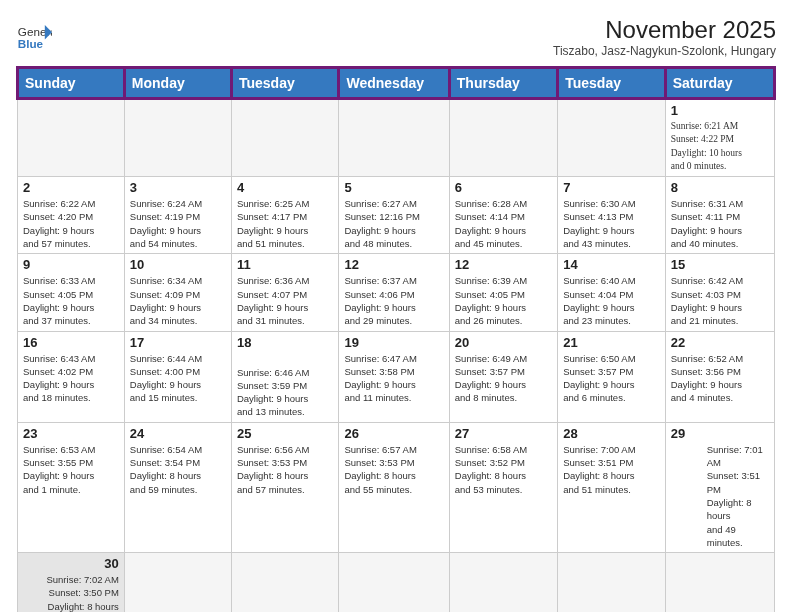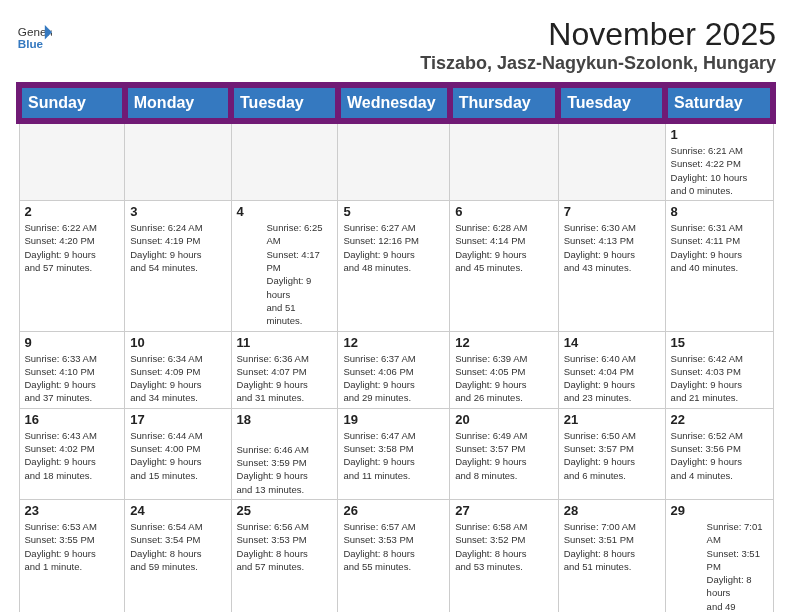--- a/index.html
+++ b/index.html
@@ -22,42 +22,41 @@
       gap: 6px;
     }
     .logo-icon {
       width: 36px;
       height: 36px;
     }
     .title-block {
       text-align: right;
     }
     .month-title {
-      font-size: 32px;
+      font-size: 24px;
       font-weight: normal;
       color: #222;
     }
     .location {
-      font-size: 18px;
+      font-size: 12px;
       color: #444;
-      font-weight: bold;
     }
     .calendar {
       width: 100%;
       border-collapse: collapse;
       border: 1px solid #ccc;
     }
     .calendar th {
       background: #3579c0;
       color: #fff;
-      font-size: 16px;
+      font-size: 14px;
       font-weight: bold;
       text-align: left;
       padding: 6px 6px;
-      border: 6px solid #701a75;
+      border: 3px solid #701a75;
     }
     .calendar td {
       vertical-align: top;
       border: 1px solid #ccc;
       padding: 3px 5px;
       width: 113px;
       min-height: 80px;
       font-size: 10px;
       color: #333;
       background: #fff;
@@ -117,21 +116,21 @@
   <tbody id="calendar-body">
   <tr>
         <td class="empty"></td>
         <td class="empty"></td>
         <td class="empty"></td>
         <td class="empty"></td>
         <td class="empty"></td>
         <td class="empty"></td>
         <td>
           <span class="day-number">1</span>
-          <div class="day-info" style="white-space: pre-line;">Sunrise: 6:21 AM
+          <div class="day-info" style="white-space: pre-line; font-family: Liberation Serif, serif;">Sunrise: 6:21 AM
 Sunset: 4:22 PM
 Daylight: 10 hours
 and 0 minutes.</div>
         </td>
       </tr>
       <tr>
         <td>
           <span class="day-number">2</span>
           <div class="day-info" style="white-space: pre-line;">Sunrise: 6:22 AM
 Sunset: 4:20 PM
@@ -140,21 +139,21 @@
         </td>
         <td>
           <span class="day-number">3</span>
           <div class="day-info" style="white-space: pre-line;">Sunrise: 6:24 AM
 Sunset: 4:19 PM
 Daylight: 9 hours
 and 54 minutes.</div>
         </td>
         <td>
           <span class="day-number">4</span>
-          <div class="day-info" style="white-space: pre-line; margin-left: 30px;">Sunrise: 6:25 AM
+          <div class="day-info" style="white-space: pre-line;">Sunrise: 6:25 AM
 Sunset: 4:17 PM
 Daylight: 9 hours
 and 51 minutes.</div>
         </td>
         <td>
           <span class="day-number">5</span>
           <div class="day-info" style="white-space: pre-line;">Sunrise: 6:27 AM
 Sunset: 12:16 PM
 Daylight: 9 hours
 and 48 minutes.</div>
@@ -178,21 +177,21 @@
           <div class="day-info" style="white-space: pre-line;">Sunrise: 6:31 AM
 Sunset: 4:11 PM
 Daylight: 9 hours
 and 40 minutes.</div>
         </td>
       </tr>
       <tr>
         <td>
           <span class="day-number">9</span>
           <div class="day-info" style="white-space: pre-line;">Sunrise: 6:33 AM
-Sunset: 4:10 PM
+Sunset: 4:05 PM
 Daylight: 9 hours
 and 37 minutes.</div>
         </td>
         <td>
           <span class="day-number">10</span>
           <div class="day-info" style="white-space: pre-line;">Sunrise: 6:34 AM
 Sunset: 4:09 PM
 Daylight: 9 hours
 and 34 minutes.</div>
         </td>

